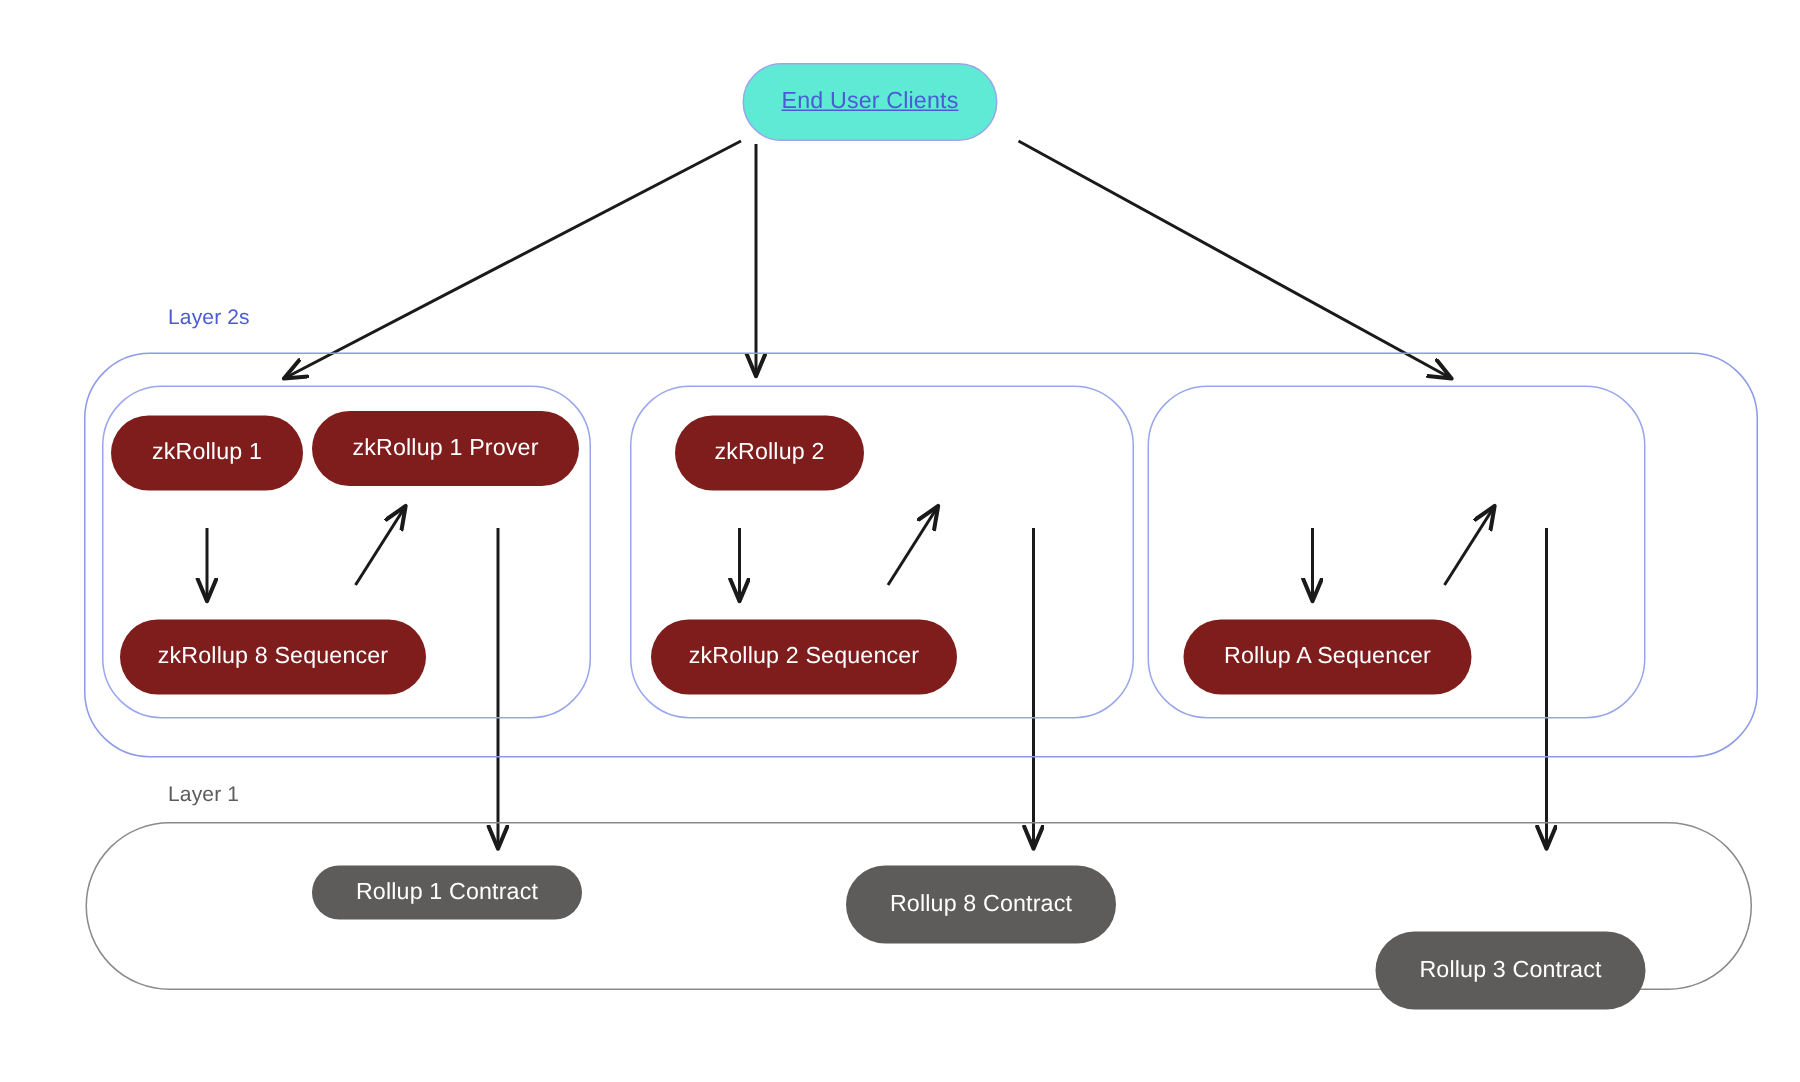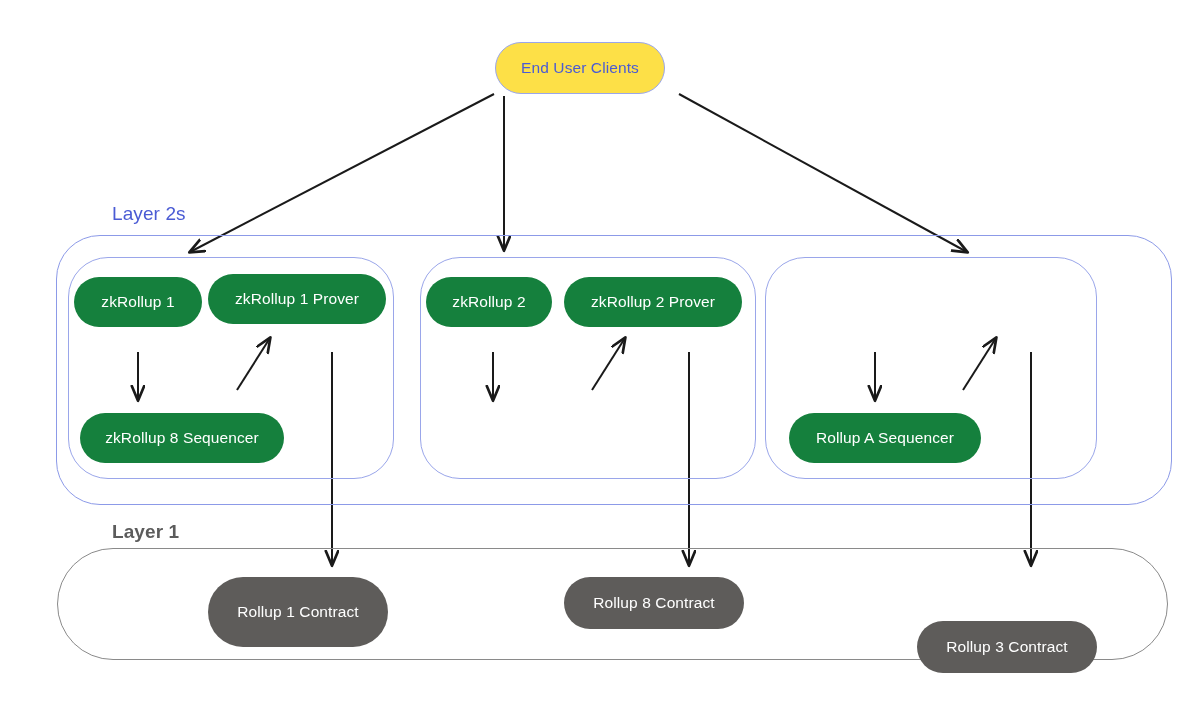--- a/index.html
+++ b/index.html
@@ -41,53 +41,54 @@
     border-radius: 40px;
   }
   .frame-l1 {
     border: 1.4px solid #8a8a8a;
     border-radius: 56px;
   }
 
   
   .section-label {
     position: absolute;
-    font-size: 19px;
+    font-size: 14px;
     letter-spacing: .1px;
     white-space: nowrap;
     text-align: center;
   }
   .label-l2 { color: #4a5bd4; }
-  .label-l1 { color: #5c5c5c; font-weight: bold; }
+  .label-l1 { color: #5c5c5c; }
 
   
   .pill {
     position: absolute;
     box-sizing: border-box;
     display: flex;
     align-items: center;
     justify-content: center;
     border-radius: 999px;
     font-size: 15.5px;
     letter-spacing: .1px;
     white-space: nowrap;
     text-align: center;
   }
   .pill-blue {
-    background: #15803d;
+    background: #7f1d1d;
     color: #ffffff;
   }
   .pill-gray {
     background: #5e5c5a;
     color: #ffffff;
   }
   .pill-outline {
-    background: #fde047;
+    background: #5eead4;
     border: 1.6px solid #9aa6ea;
     color: #4a5bd4;
+    text-decoration: underline;
   }
 </style>
 </head>
 <body>
 
 <div id="stage">
 
   <svg id="edges" viewBox="0 0 1200 721" xmlns="http://www.w3.org/2000/svg">
     <defs>
       <marker id="arrowhead" markerWidth="9" markerHeight="9" refX="7.4" refY="3.6" orient="auto" markerUnits="strokeWidth">
@@ -132,41 +133,41 @@
   <div class="pill pill-blue" style="left:208px; top:274px; width:178px; height:50px;">
     <span>zkRollup 1 Prover</span>
   </div>
 
   <div class="pill pill-blue" style="left:80px; top:413px; width:204px; height:50px;">
     <span>zkRollup 8 Sequencer</span>
   </div>
 
   <div class="frame frame-group" style="left:420px; top:257px; width:336px; height:222px;"></div>
 
-  <div class="pill pill-blue" style="left:426px; top:277px; width:126px; height:50px;">
+  <div class="pill pill-blue" style="left:450px; top:277px; width:126px; height:50px;">
     <span>zkRollup 2</span>
   </div>
 
-  <div class="pill pill-blue" style="left:564px; top:277px; width:178px; height:50px;">
-    <span>zkRollup 2 Prover</span>
+
+  <div class="pill pill-blue" style="left:434px; top:413px; width:204px; height:50px;">
+    <span>zkRollup 2 Sequencer</span>
   </div>
-
 
   <div class="frame frame-group" style="left:765px; top:257px; width:332px; height:222px;"></div>
 
 
   <div class="pill pill-blue" style="left:789px; top:413px; width:192px; height:50px;">
     <span>Rollup A Sequencer</span>
   </div>
 
   <div class="section-label label-l1" style="left:112px; top:521px;">Layer 1</div>
 
   <div class="frame frame-l1" style="left:57px; top:548px; width:1111px; height:112px;"></div>
 
-  <div class="pill pill-gray" style="left:208px; top:577px; width:180px; height:70px;">
+  <div class="pill pill-gray" style="left:208px; top:577px; width:180px; height:36px;">
     <span>Rollup 1 Contract</span>
   </div>
 
   <div class="pill pill-gray" style="left:564px; top:577px; width:180px; height:52px;">
     <span>Rollup 8 Contract</span>
   </div>
 
   <div class="pill pill-gray" style="left:917px; top:577px; width:180px; height:52px;margin-top:44px;">
     <span>Rollup 3 Contract</span>
   </div>

